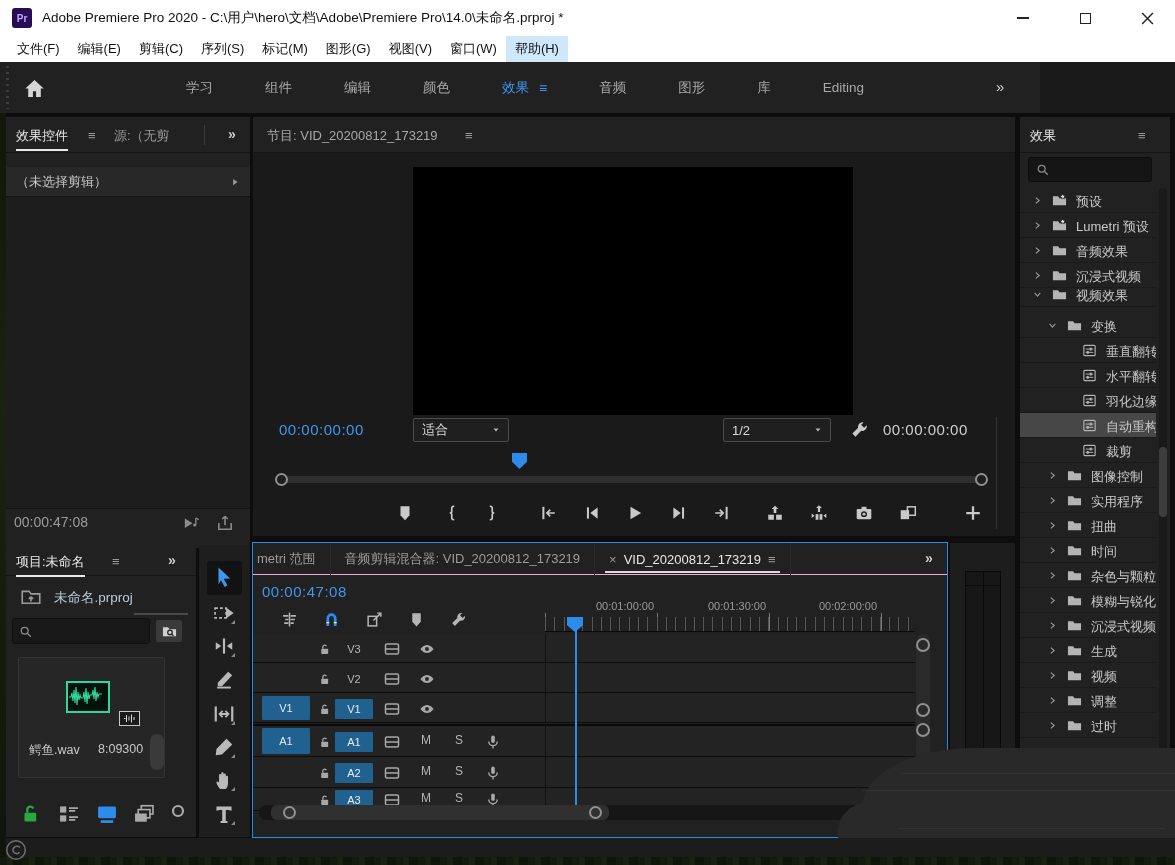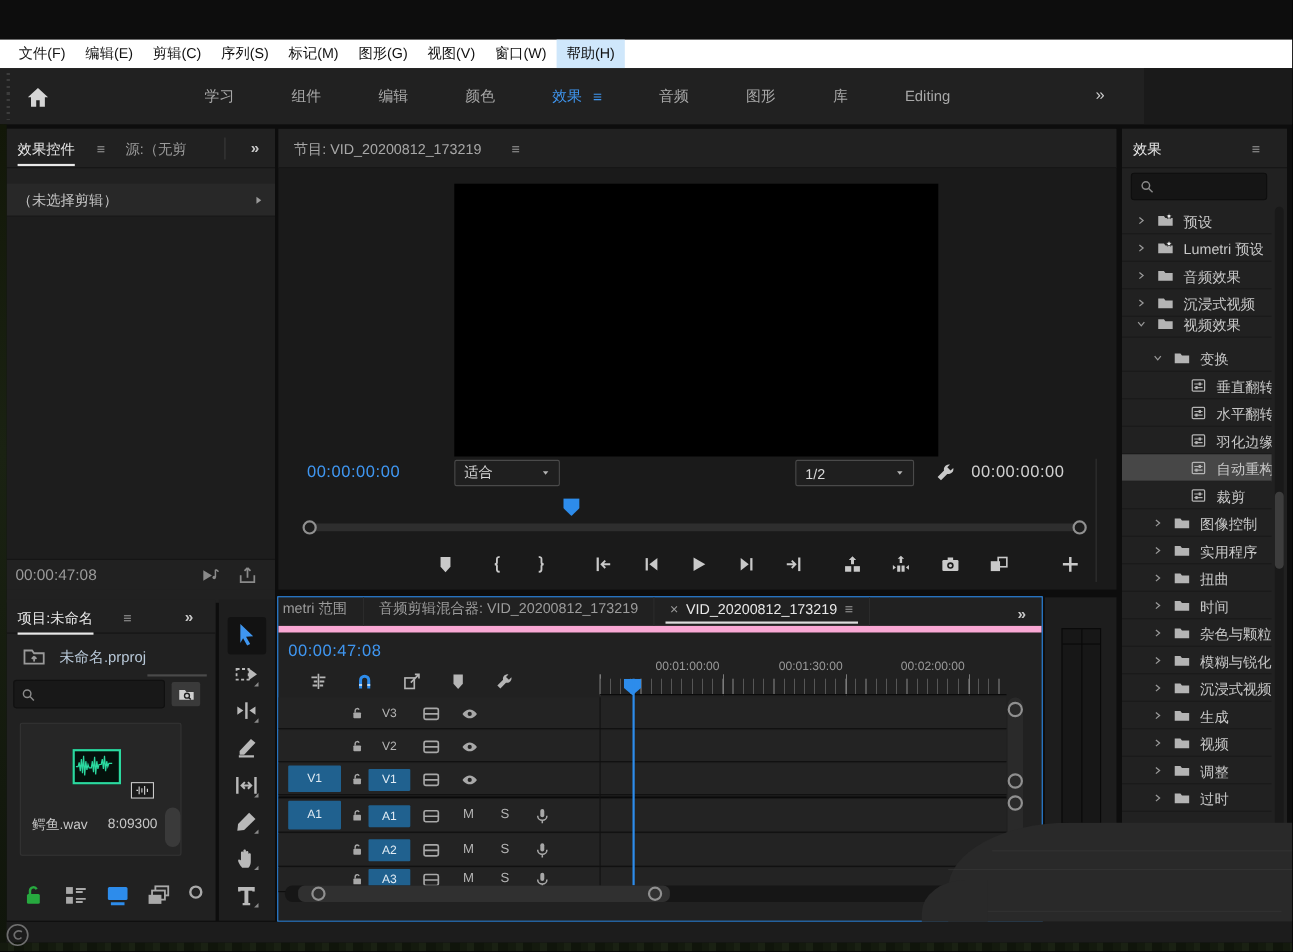--- a/index.html
+++ b/index.html
@@ -53,21 +53,21 @@
 #toolbox{left:8px;top:16px;width:35px;height:34px;background:#121212;border-radius:3px}
 .fly{position:absolute;right:2px;bottom:2px;width:0;height:0;border-left:4px solid transparent;border-bottom:4px solid #8a8a8a}
 
 #panel-project{left:6px;top:545px;width:190px;height:292px}
 #prj-search{left:6px;top:73px;width:138px;height:26px;background:#181818;border-radius:3px;border:1px solid #101010;display:flex;align-items:center;padding-left:6px}
 #prj-card{left:12px;top:112px;width:147px;height:121px;background:#262626;border:1px solid #343434;border-radius:2px}
 #prj-thumb{left:47px;top:23px;width:44px;height:32px;background:#04120c;border:2px solid #2bd99f}
 .prj-lbl{font-size:12.5px;color:#c8c8c8;white-space:nowrap}
 
 #panel-timeline{left:253px;top:543px;width:694px;height:294px;background:#212121;box-shadow:0 0 0 1px #2d8ceb;overflow:hidden}
-#tl-tabs{left:0;top:0;width:694px;height:32px;border-bottom:6px solid #f9a8d4;display:flex;align-items:flex-end}
+#tl-tabs{left:0;top:0;width:694px;height:32px;border-bottom:1px solid #f9a8d4;display:flex;align-items:flex-start}
 .tltab{font-size:13px;color:#9c9c9c;padding:0 14px;height:32px;display:flex;align-items:center;gap:7px;position:relative;white-space:nowrap;border-right:1px solid #2b2b2b}
 .tltab.on{color:#e8e8e8}
 .tltab.on .tul{position:absolute;left:10px;right:10px;bottom:2px;height:2px;background:#dcdcdc}
 .trow{position:absolute;left:0;width:662px;background:#232323;border-bottom:1px solid #0e0e0e}
 .patch{position:absolute;left:9px;top:2px;bottom:2px;width:48px;background:#20618f;color:#dfeaf2;font-size:11px;display:flex;align-items:center;justify-content:center;border-radius:1px}
 .tname{position:absolute;left:82px;width:38px;height:20px;font-size:11px;display:flex;align-items:center;justify-content:center;border-radius:1px}
 .tname.blue{background:#20618f;color:#e3edf5}
 .tname.plain{color:#b5b5b5}
 .thl{position:absolute;color:#a8a8a8}
 .lane-sep{position:absolute;left:292px;top:91px;bottom:18px;width:1px;background:#121212}
@@ -94,20 +94,35 @@
 #statusbar{left:0;top:838px;width:1175px;height:19px;background:#1c1c1c}
 #deskbottom{left:0;top:857px;width:1175px;height:8px;background:repeating-linear-gradient(to right,#141a0e 0 7px,#1a2113 7px 13px,#10150b 13px 22px)}
 #deskleft{left:0;top:113px;width:6px;height:744px;background:linear-gradient(#121708,#1a2212 40%,#10150b)}
 .sep-v{width:1px;background:#3a3a3a}
 </style>
 </head>
 <body>
 
 <div id="app">
 
+  <div class="p" id="titlebar">
+    <div class="p" id="prlogo">Pr</div>
+    <div class="p" id="wtitle">Adobe Premiere Pro 2020 - C:\用户\hero\文档\Adobe\Premiere Pro\14.0\未命名.prproj *</div>
+    <div class="p wbtn" style="left:1000px">
+        <span style="display:block;width:12px;height:2px;background:#222"></span>
+      </div>
+    <div class="p wbtn" style="left:1062px">
+        <span style="display:block;width:11px;height:11px;border:1.5px solid #222"></span>
+      </div>
+    <div class="p wbtn" style="left:1124px">
+        <svg width="13" height="13" viewBox="0 0 12 12">
+          <path d="M1 1l10 10M11 1L1 11" stroke="#222" stroke-width="1.3"></path>
+        </svg>
+      </div>
+  </div>
 
   <div class="p" id="menubar">
       <div class="mitem">文件(F)</div>
       <div class="mitem">编辑(E)</div>
       <div class="mitem">剪辑(C)</div>
       <div class="mitem">序列(S)</div>
       <div class="mitem">标记(M)</div>
       <div class="mitem">图形(G)</div>
       <div class="mitem">视图(V)</div>
       <div class="mitem">窗口(W)</div>

